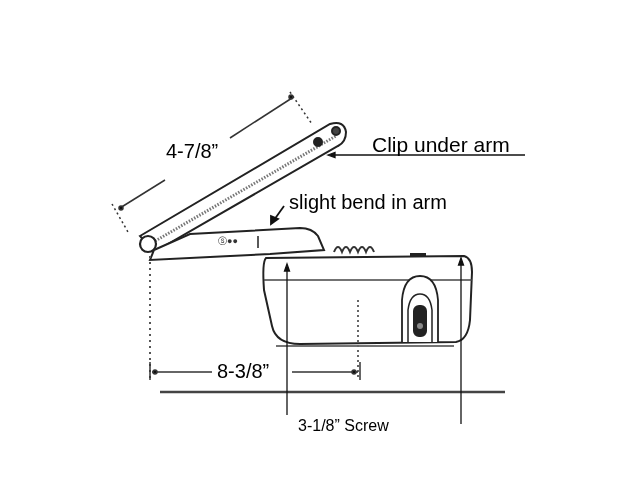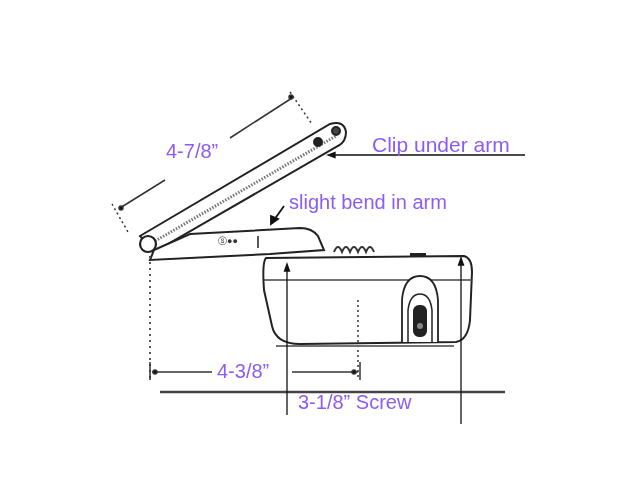--- a/index.html
+++ b/index.html
@@ -1,23 +1,23 @@
 <!DOCTYPE html>
 <html><head>
   <meta charset="utf-8">
   <style>
     html, body { margin: 0; padding: 0; background: #ffffff; }
     #stage { position: relative; width: 640px; height: 480px; overflow: hidden; background: #ffffff; }
     svg { position: absolute; left: 0; top: 0; }
-    .lbl { position: absolute; font-family: "Liberation Sans", sans-serif; color: #8b5cf6; white-space: nowrap; line-height: 1; }
+    .lbl { position: absolute; font-family: "Liberation Sans", sans-serif; color: #000000; white-space: nowrap; line-height: 1; }
     .l-arm { left: 166px; top: 141px; font-size: 20px; }
     .l-clip { left: 372px; top: 134px; font-size: 21px; }
     .l-bend { left: 289px; top: 192px; font-size: 20px; }
     .l-base { left: 217px; top: 361px; font-size: 20px; }
-    .l-screw1 { left: 298px; top: 392px; font-size: 20px; }
+    .l-screw1 { left: 298px; top: 418px; font-size: 16px; }
     .l-screw2 { left: 287px; top: 431px; font-size: 20px; }
   </style>
 </head>
 <body>
 
 <div id="stage">
   <svg width="640" height="480" viewBox="0 0 640 480">
 
     <line x1="160" y1="392" x2="505" y2="392" stroke="#444" stroke-width="2.5"></line>
 
@@ -85,15 +85,15 @@
 
     <g stroke="#111" stroke-width="1.8" fill="#111">
       <line x1="284" y1="206" x2="274" y2="220"></line>
       <polygon points="271,224 271,216 278,219"></polygon>
     </g>
   </svg>
 
   <div class="lbl l-arm">4-7/8”</div>
   <div class="lbl l-bend">slight bend in arm</div>
   <div class="lbl l-clip">Clip under arm</div>
-  <div class="lbl l-base">4-3/8”</div>
+  <div class="lbl l-base">8-3/8”</div>
   <div class="lbl l-screw1">3-1/8” Screw</div>
 </div>
 
 </body></html>

